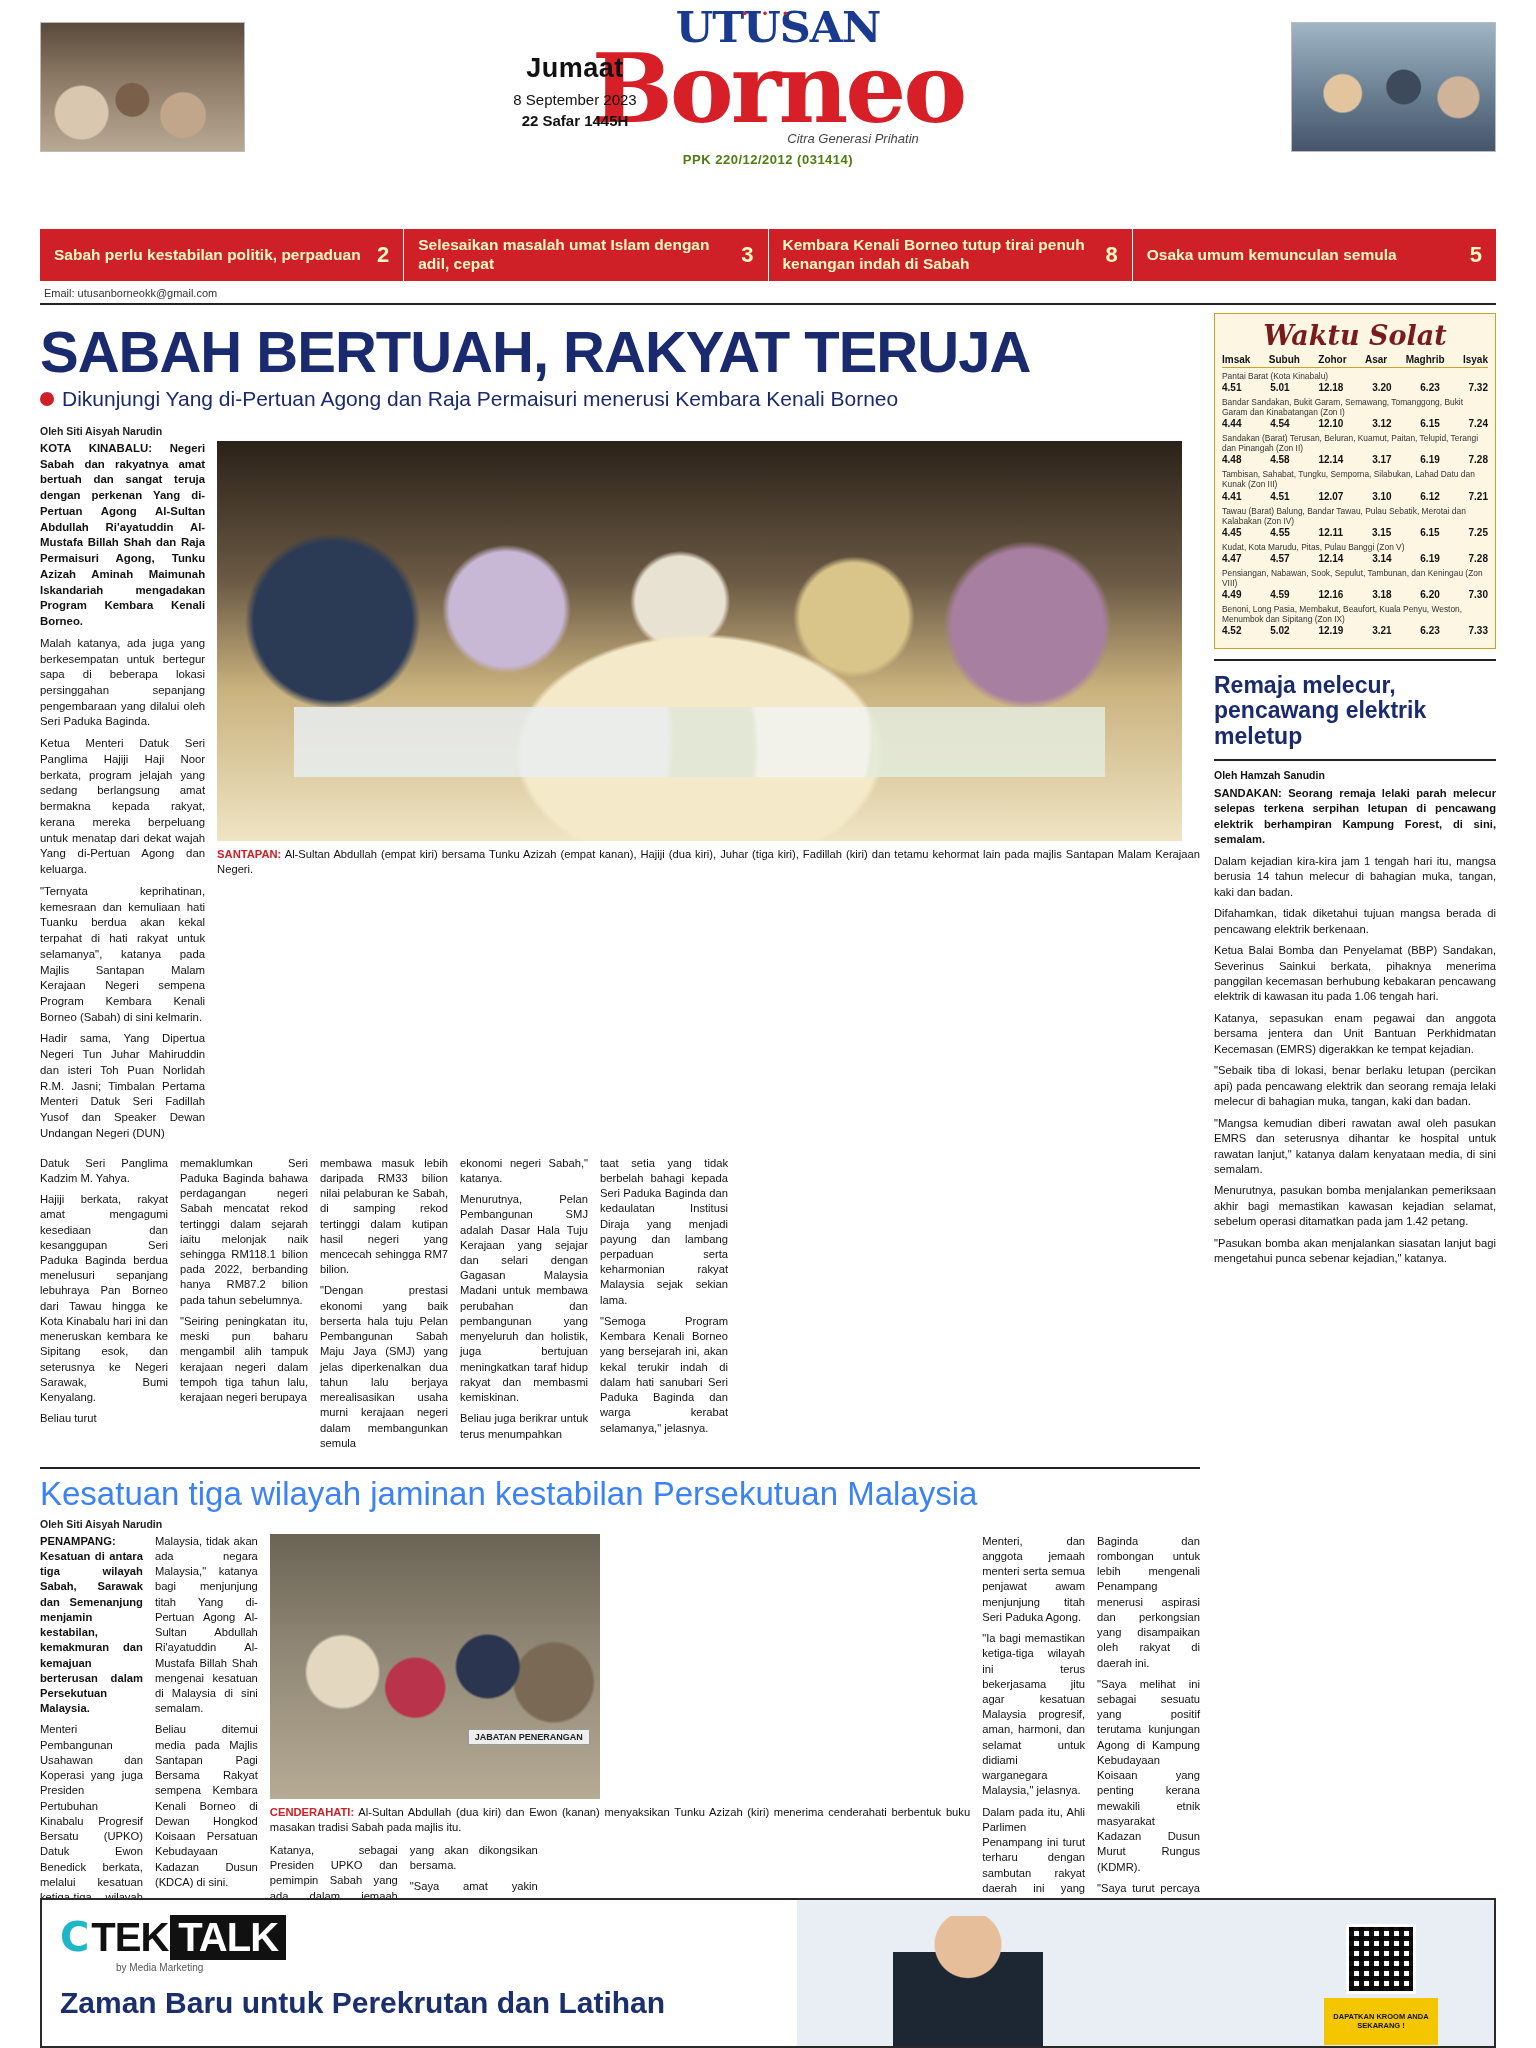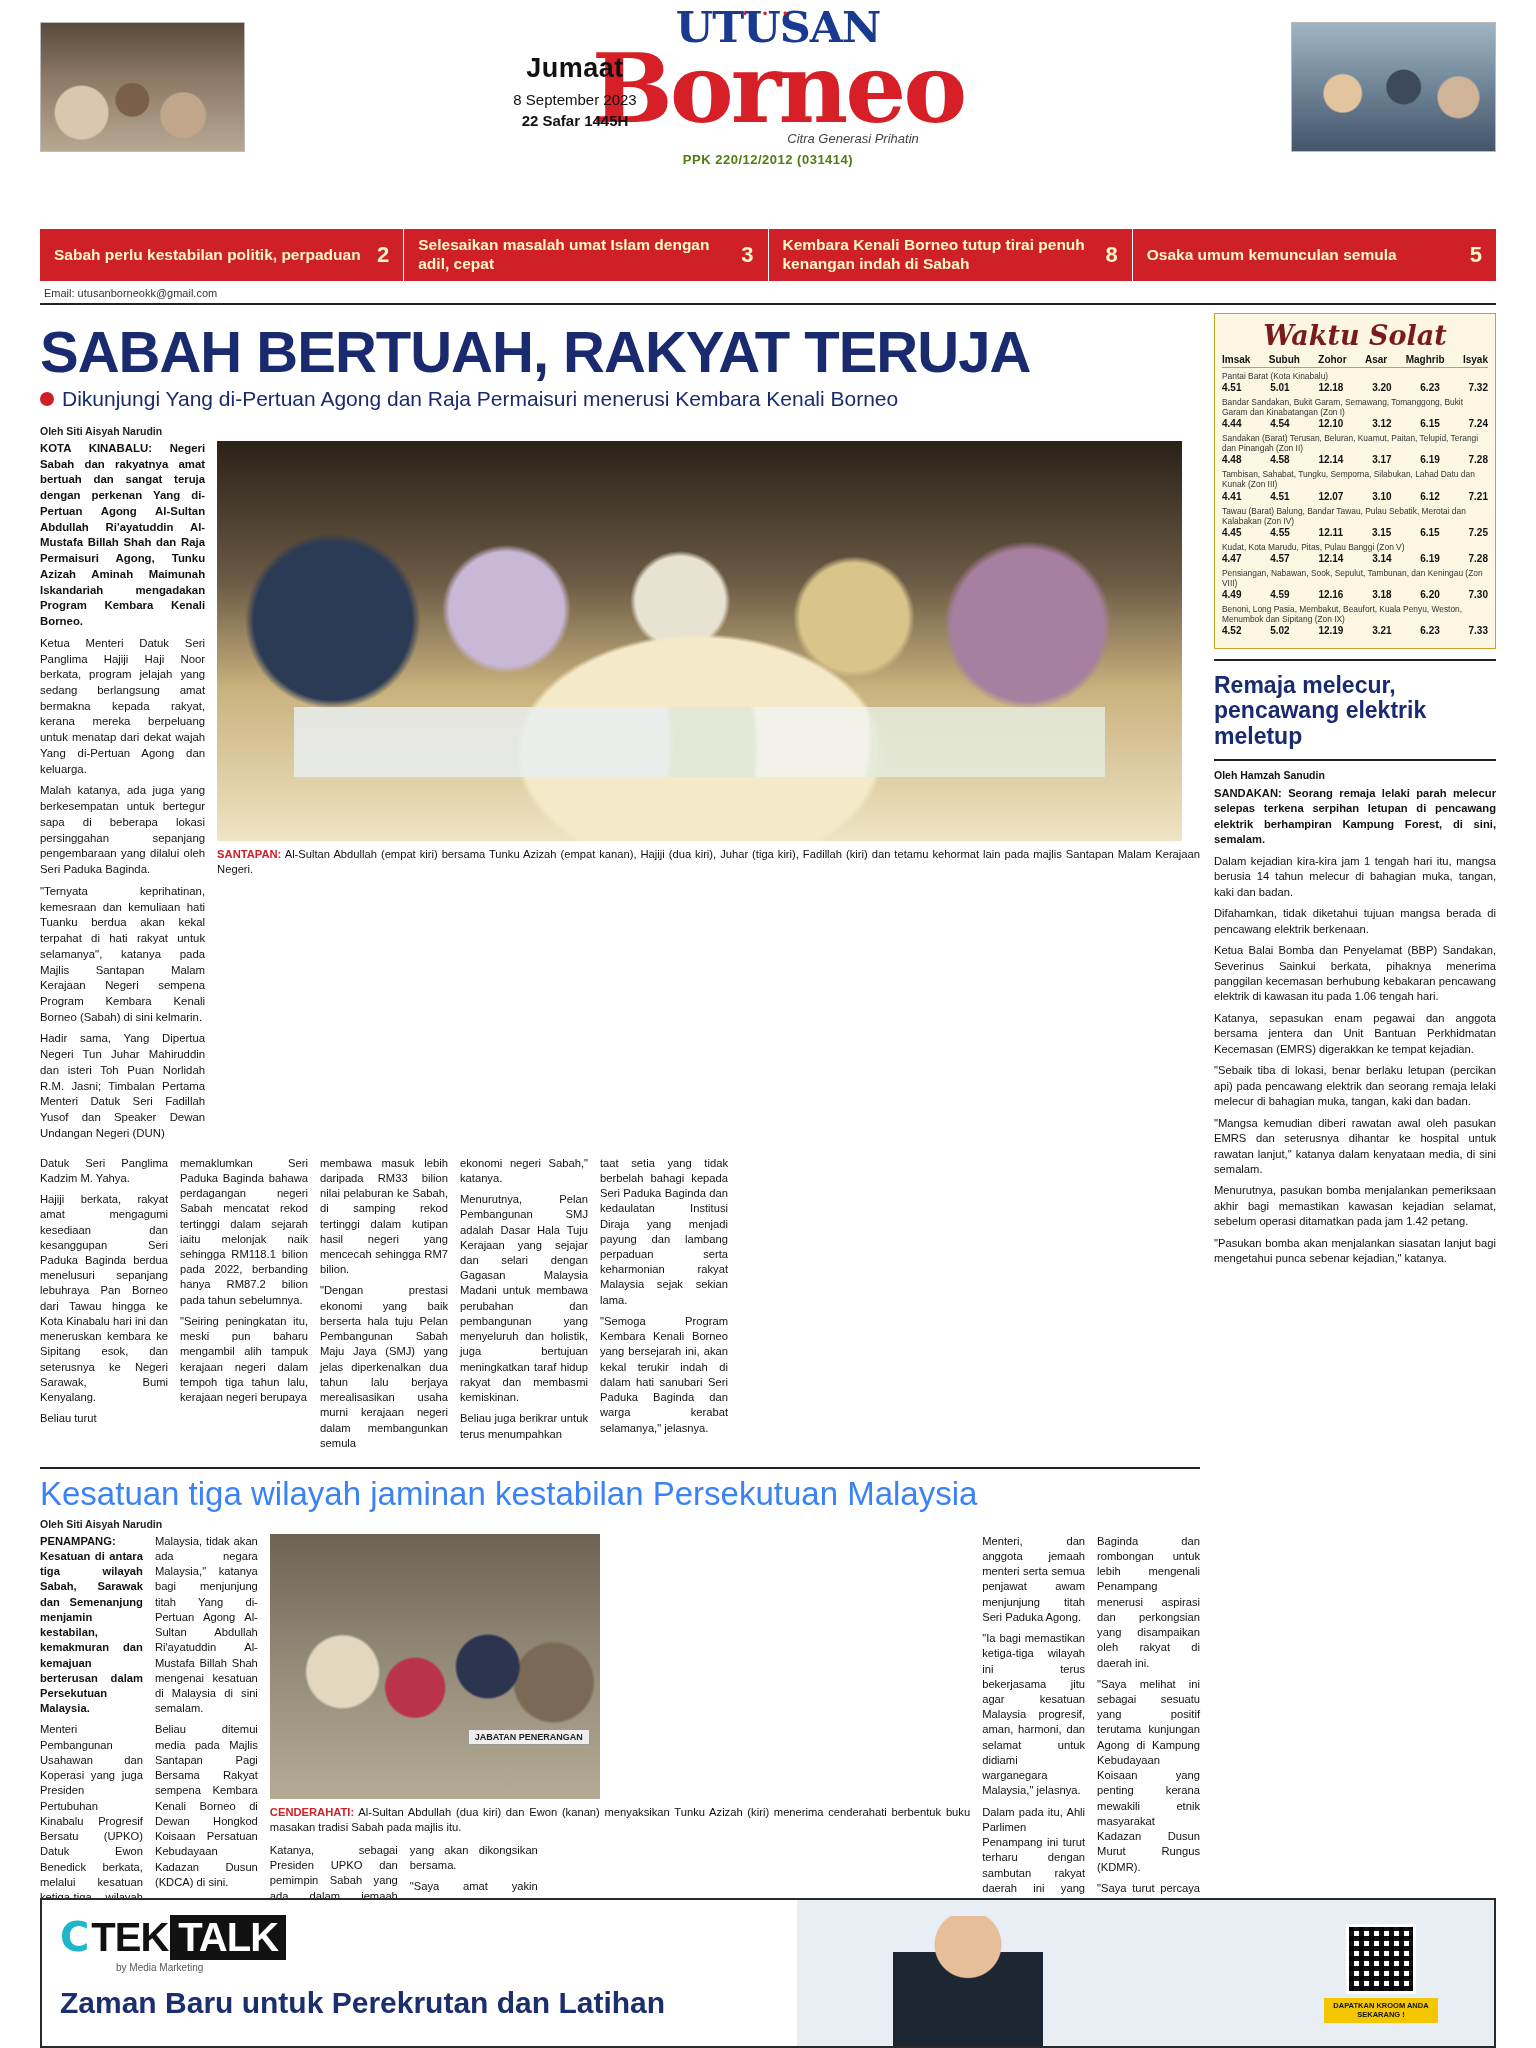--- a/index.html
+++ b/index.html
@@ -193,21 +193,21 @@
     position:absolute; left:8%; bottom:0; width:150px; height:130px;
     background:
       radial-gradient(circle at 50% 22%, #e6bf9a 0 26%, transparent 27%),
       linear-gradient(180deg, transparent 0 28%, #1d2733 28% 100%);
     border-radius:6px 6px 0 0;
   }
   .qr { position:absolute; right:78px; top:24px; width:70px; height:70px; background:
       repeating-linear-gradient(0deg,#111 0 5px,#fff 5px 10px),
       repeating-linear-gradient(90deg,#111 0 5px,transparent 5px 10px);
       background-blend-mode:multiply; border:3px solid #fff; }
-  .qr-cap { position:absolute; right:56px; top:98px; width:114px; font-size:7.5px; font-weight:bold; color:#111; background:#f3c600; padding:3px 4px; text-align:center; line-height:1.25;margin-left:30px; }
+  .qr-cap { position:absolute; right:56px; top:98px; width:114px; font-size:7.5px; font-weight:bold; color:#111; background:#f3c600; padding:14px 4px; text-align:center; line-height:1.25;margin-left:30px; }
 </style>
 </head>
 <body>
 
 <div class="page">
 
   <div class="masthead">
     <div class="mast-photo left"></div>
     <div class="mast-center">
       <div class="dots">• • •</div>
@@ -255,22 +255,22 @@
       <div class="subhead">
         <span class="bullet-dot"></span>
         <span>Dikunjungi Yang di-Pertuan Agong dan Raja Permaisuri menerusi Kembara Kenali Borneo</span>
       </div>
 
       <div class="byline">Oleh Siti Aisyah Narudin</div>
 
       <div class="story1">
         <div class="col-narrow col-text">
           <p class="lead">KOTA KINABALU: Negeri Sabah dan rakyatnya amat bertuah dan sangat teruja dengan perkenan Yang di-Pertuan Agong Al-Sultan Abdullah Ri'ayatuddin Al-Mustafa Billah Shah dan Raja Permaisuri Agong, Tunku Azizah Aminah Maimunah Iskandariah mengadakan Program Kembara Kenali Borneo.</p>
+          <p>Malah katanya, ada juga yang berkesempatan untuk bertegur sapa di beberapa lokasi persinggahan sepanjang pengembaraan yang dilalui oleh Seri Paduka Baginda.</p>
           <p>Ketua Menteri Datuk Seri Panglima Hajiji Haji Noor berkata, program jelajah yang sedang berlangsung amat bermakna kepada rakyat, kerana mereka berpeluang untuk menatap dari dekat wajah Yang di-Pertuan Agong dan keluarga.</p>
-          <p>Malah katanya, ada juga yang berkesempatan untuk bertegur sapa di beberapa lokasi persinggahan sepanjang pengembaraan yang dilalui oleh Seri Paduka Baginda.</p>
           <p>"Ternyata keprihatinan, kemesraan dan kemuliaan hati Tuanku berdua akan kekal terpahat di hati rakyat untuk selamanya", katanya pada Majlis Santapan Malam Kerajaan Negeri sempena Program Kembara Kenali Borneo (Sabah) di sini kelmarin.</p>
           <p>Hadir sama, Yang Dipertua Negeri Tun Juhar Mahiruddin dan isteri Toh Puan Norlidah R.M. Jasni; Timbalan Pertama Menteri Datuk Seri Fadillah Yusof dan Speaker Dewan Undangan Negeri (DUN)</p>
         </div>
         <div>
           <div class="photo-main">
             <div class="flowers"></div>
           </div>
           <div class="caption">
             <span class="ckey">SANTAPAN:</span>
             <span>Al-Sultan Abdullah (empat kiri) bersama Tunku Azizah (empat kanan), Hajiji (dua kiri), Juhar (tiga kiri), Fadillah (kiri) dan tetamu kehormat lain pada majlis Santapan Malam Kerajaan Negeri.</span>

